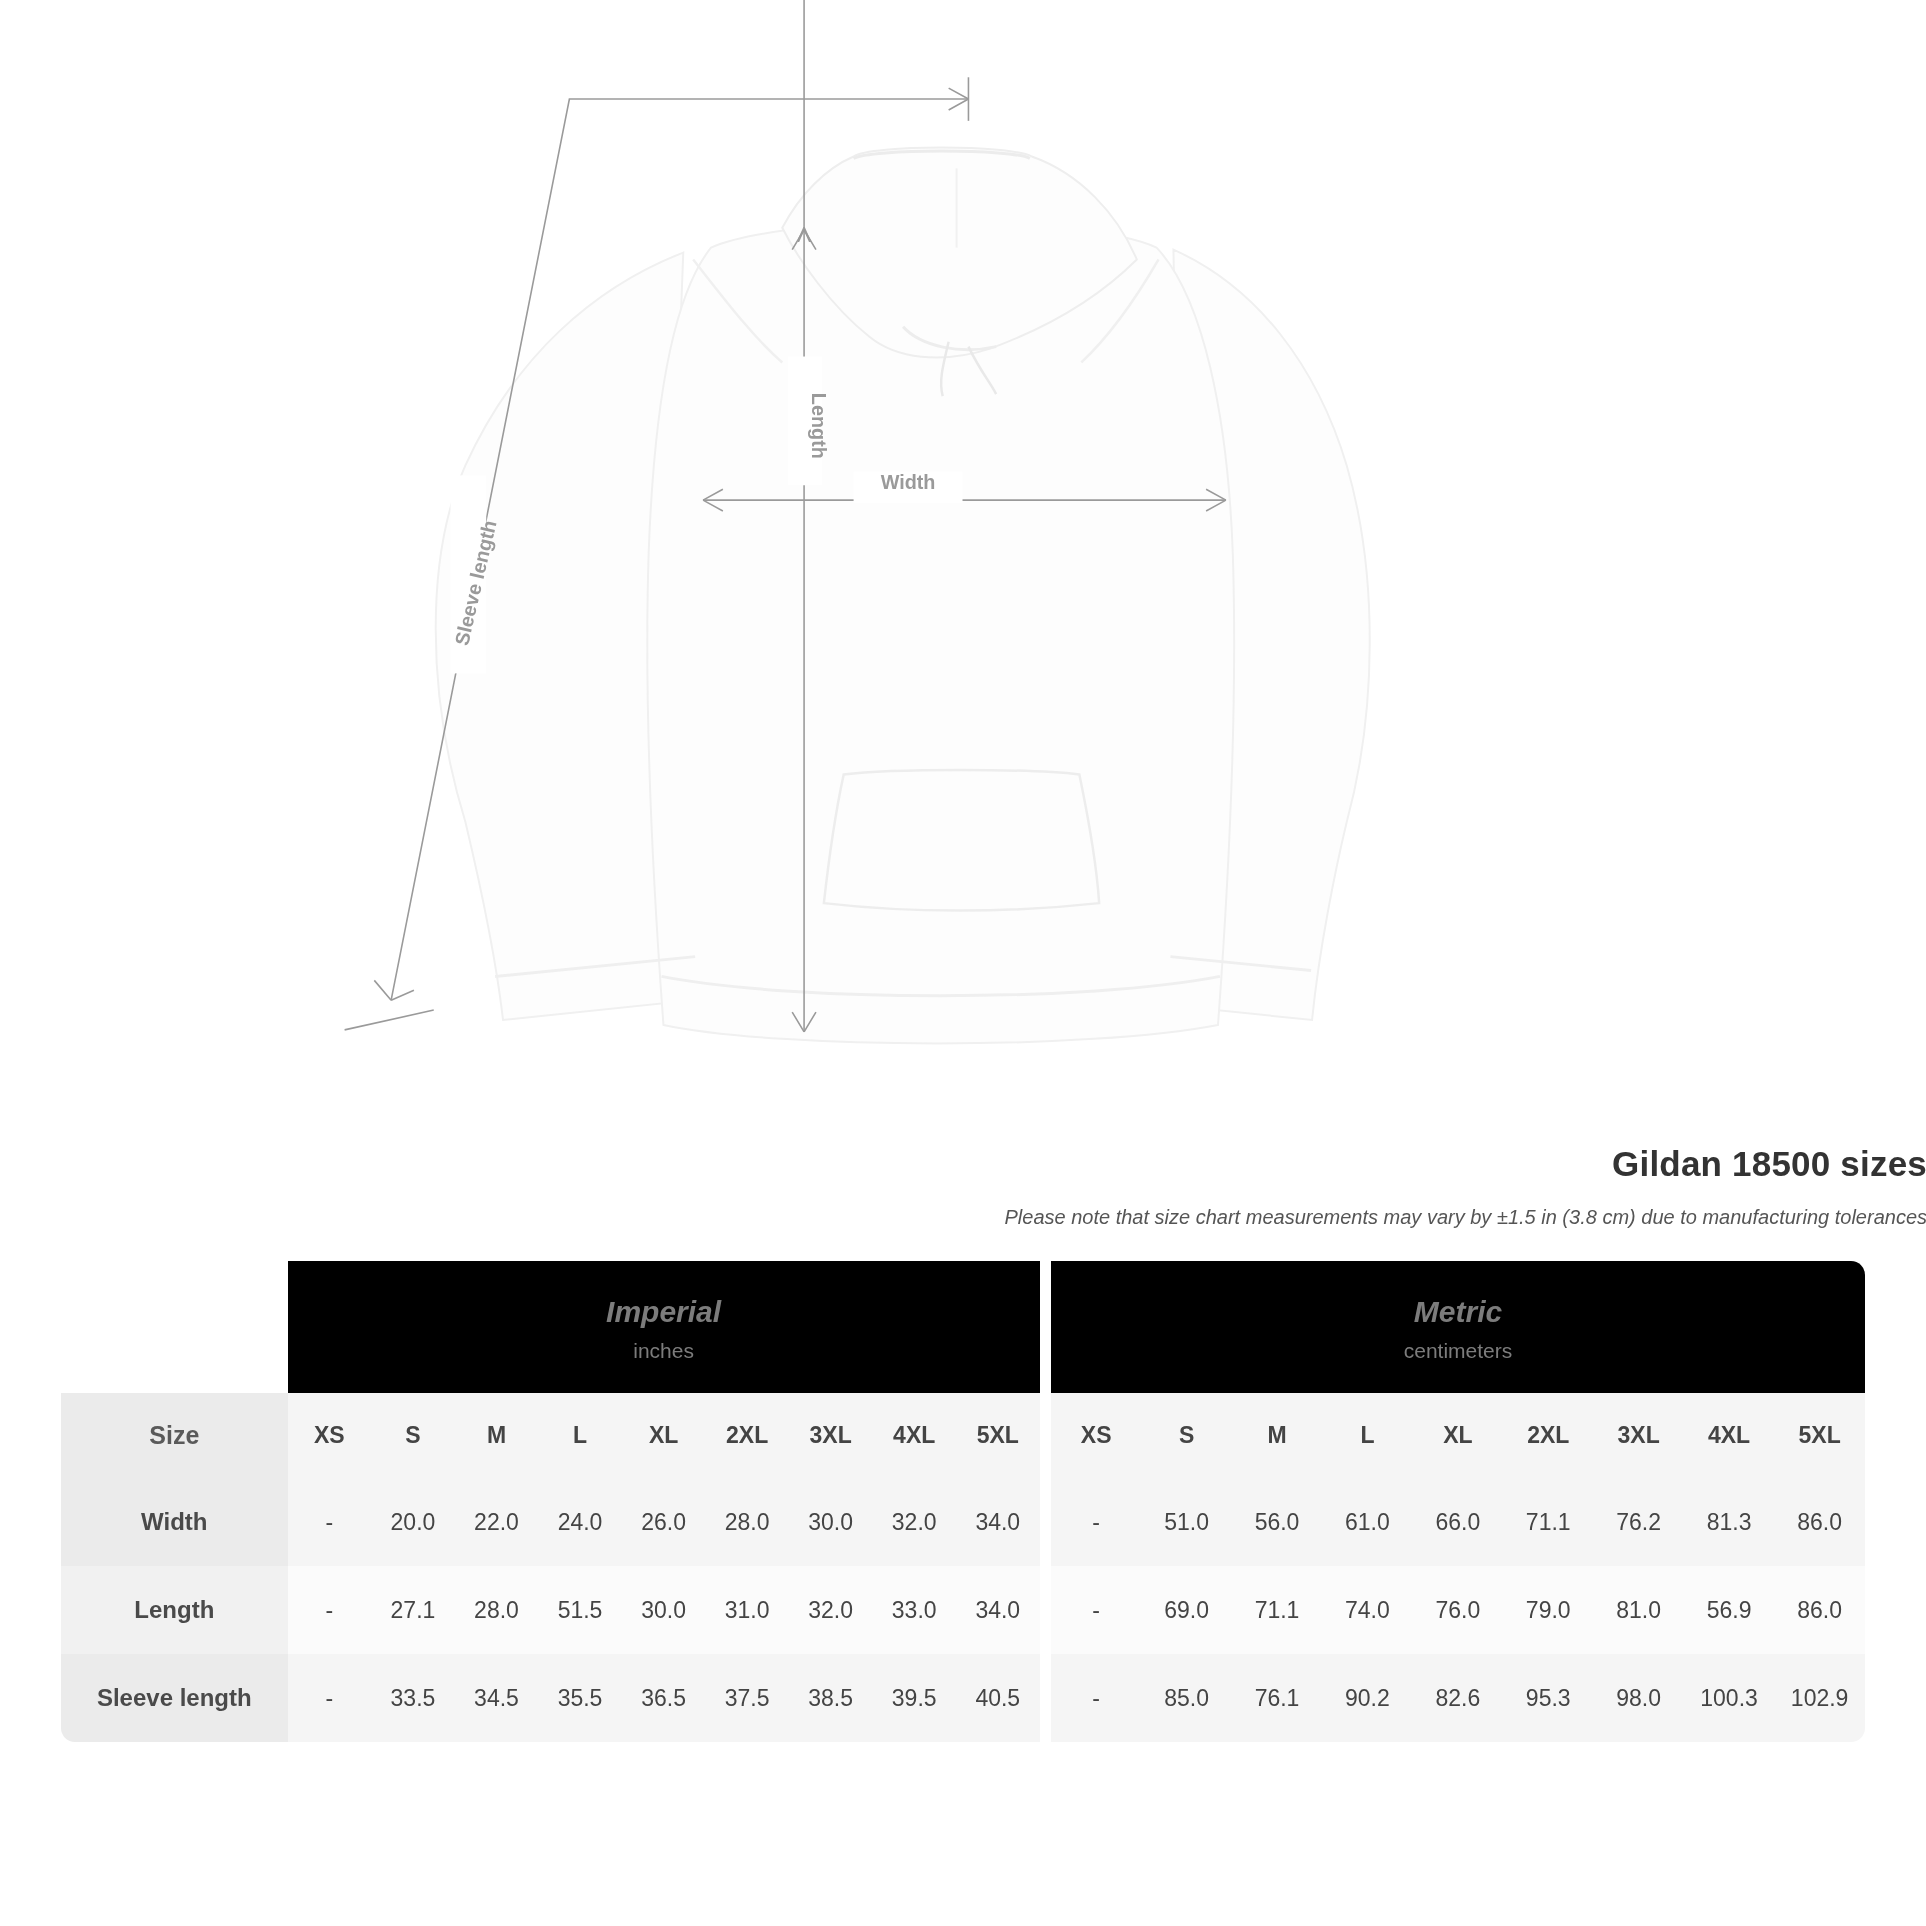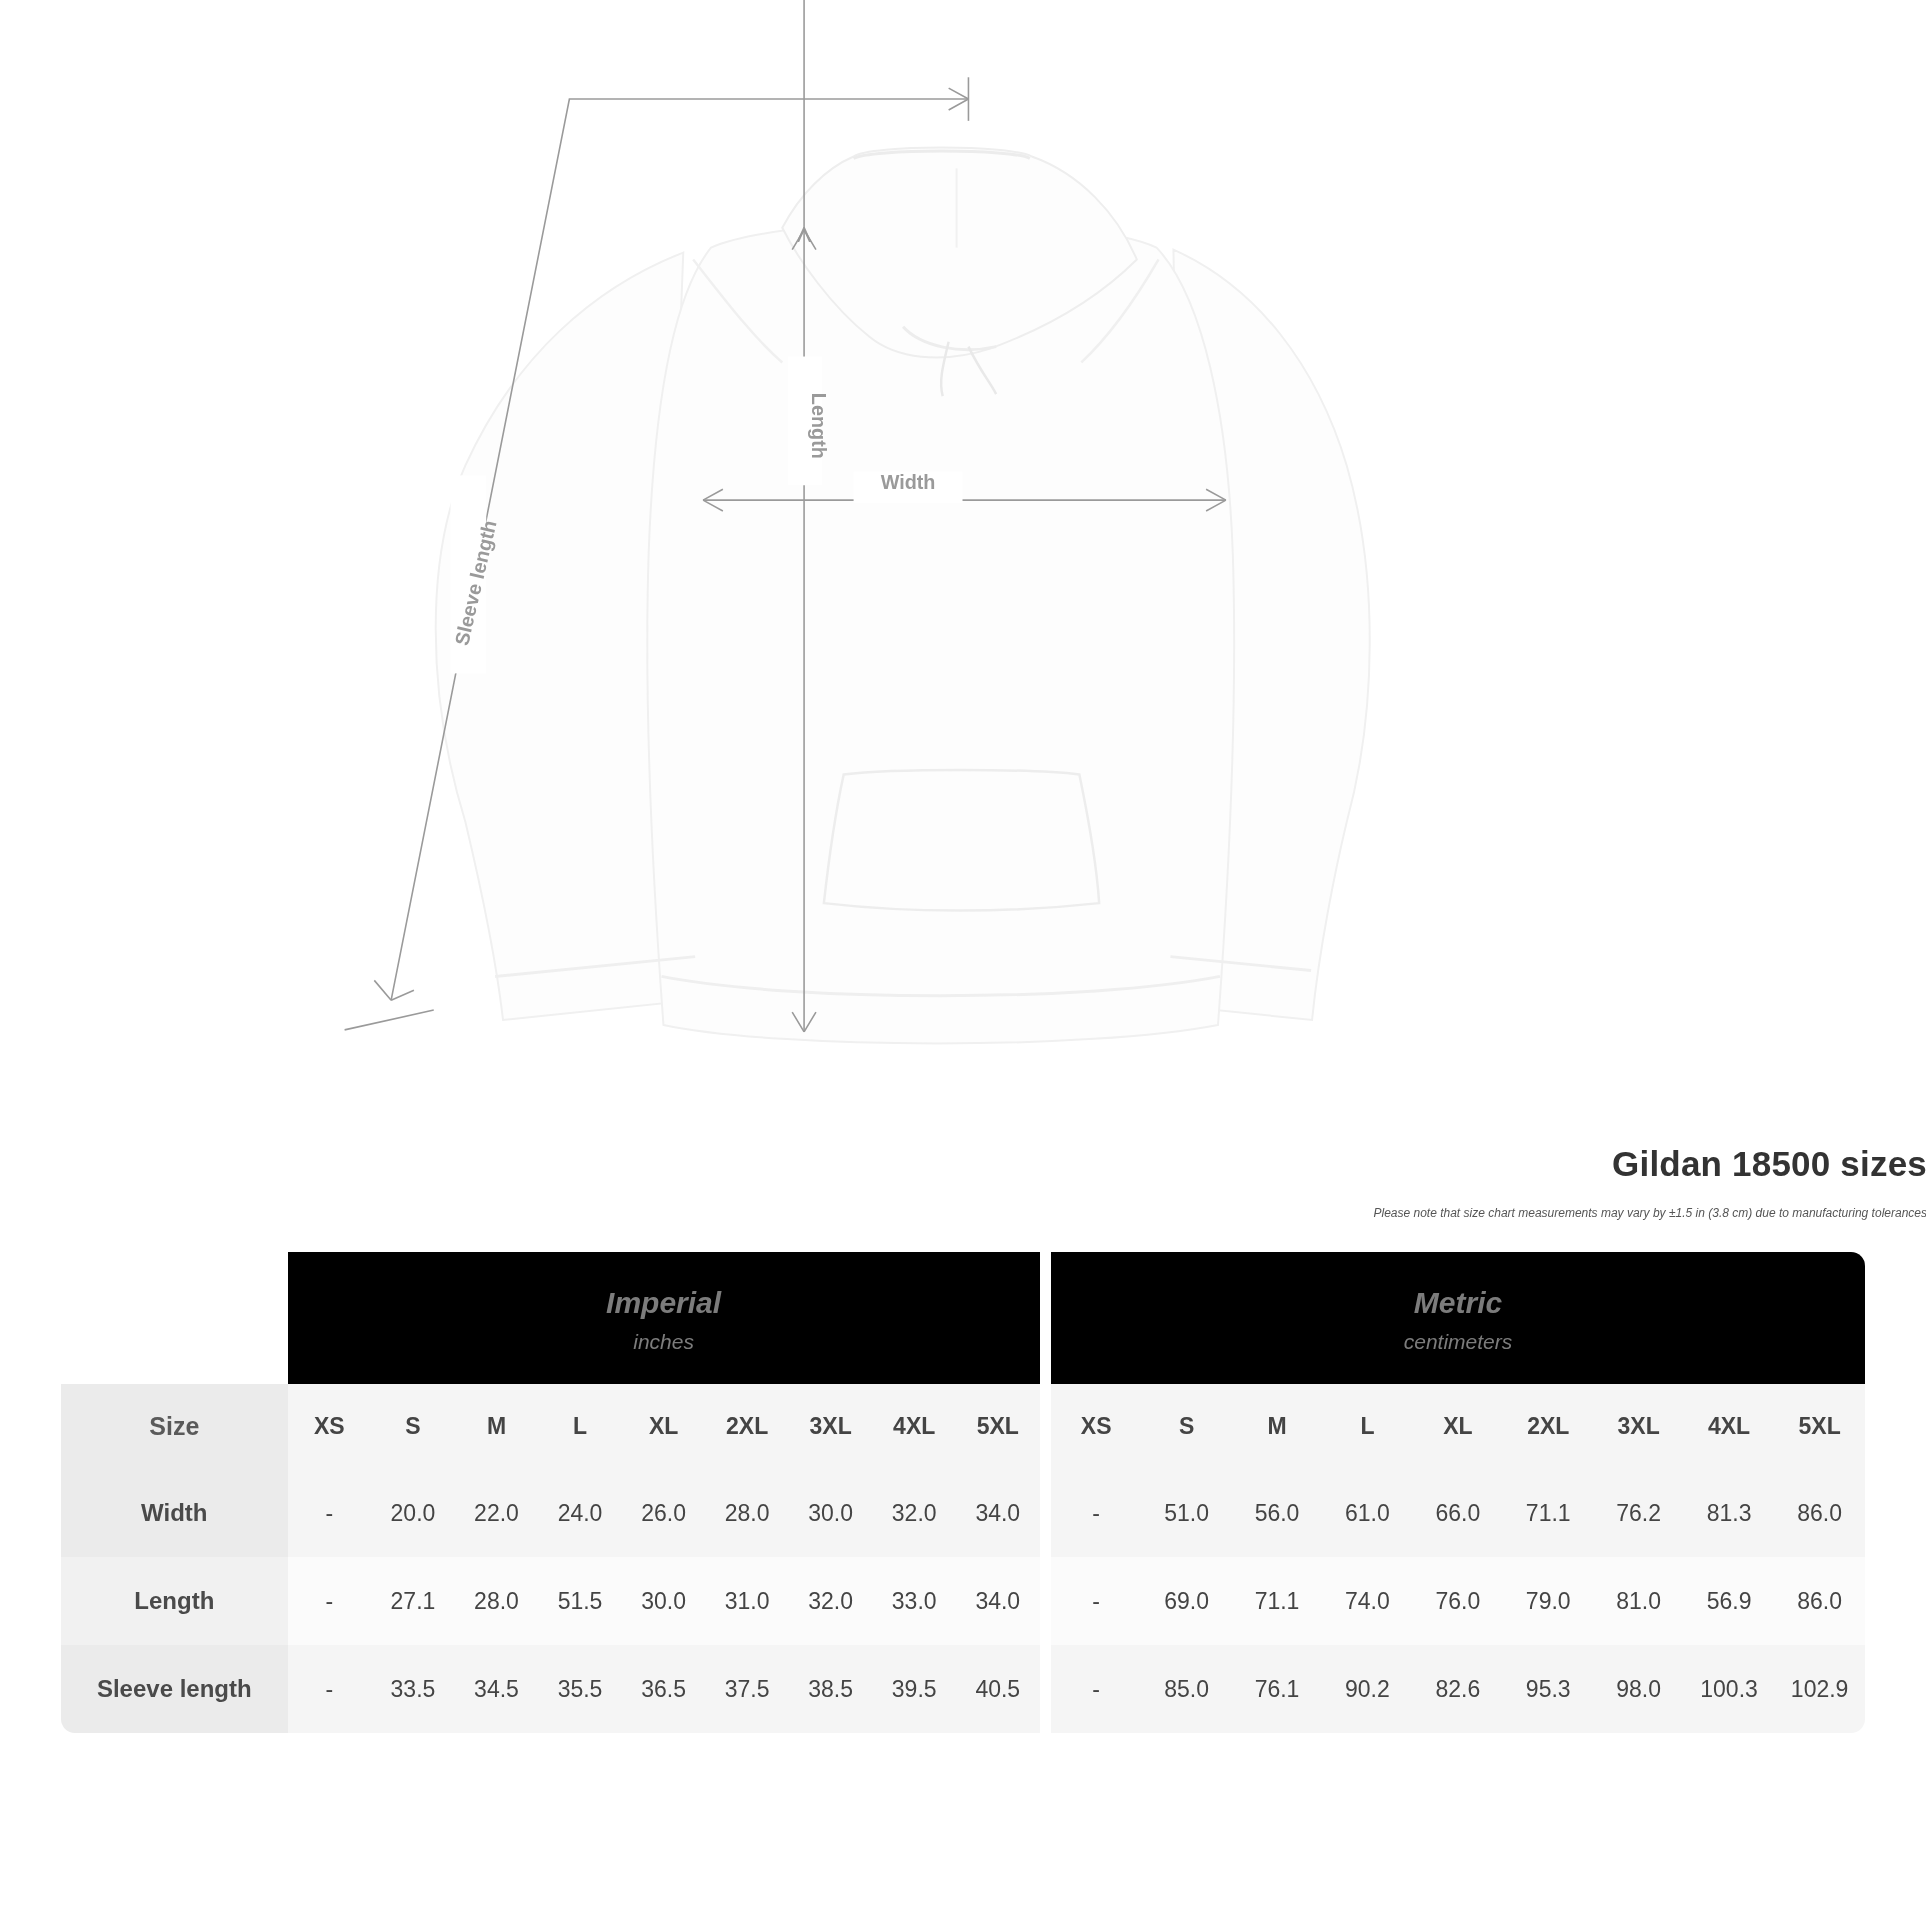--- a/index.html
+++ b/index.html
@@ -28,21 +28,21 @@
     text-align: right;
     margin-top: 20px;
   }
   .chart-title {
     font-size: 35px;
     font-weight: bold;
     color: #333333;
     letter-spacing: 0.2px;
   }
   .chart-note {
-    font-size: 12px;
+    font-size: 20px;
     font-style: italic;
     color: #555555;
     margin-top: 22px;
   }
 
   
   .table-wrap {
     margin: 32px 61px 0 61px;
     width: 1804px;
     border-radius: 14px;
@@ -66,21 +66,20 @@
     padding: 34px 0 30px 0;
   }
   .unit-name {
     font-size: 30px;
     font-weight: bold;
     font-style: italic;
     color: #7c7c7c;
   }
   .unit-sub {
     font-size: 21px;
-    font-style: italic;
     color: #7c7c7c;
     margin-top: 10px;
   }
   .spacer-col { background: #ffffff !important; }
 
   .head-row td {
     background: #f5f5f5;
     padding: 28px 0;
     font-weight: bold;
     color: #666666;

